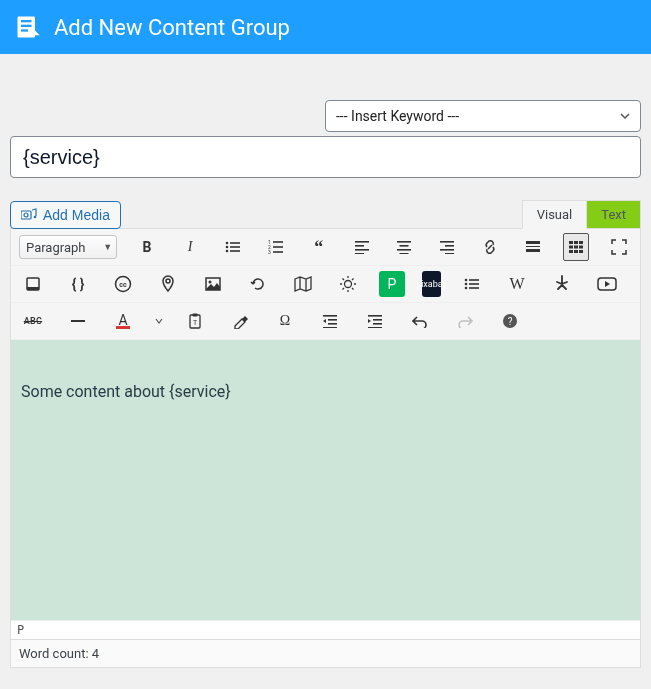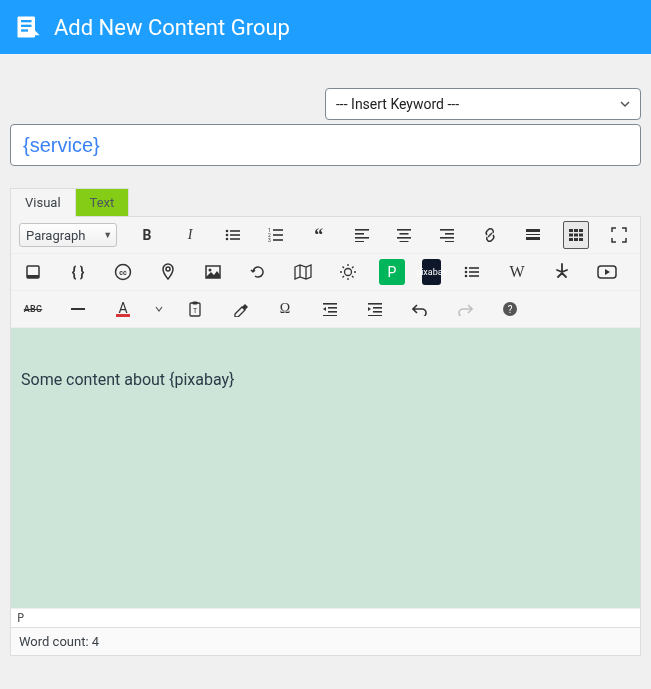--- a/index.html
+++ b/index.html
@@ -24,21 +24,21 @@
     display: flex;
     align-items: center;
     justify-content: center;
   }
   .header-title {
     color: #fff;
     font-size: 22px;
     font-weight: 400;
   }
   .main {
-    padding: 0 10px 0 10px;
+    padding: 12px 10px 0 10px;
   }
   .insert-keyword-row {
     display: flex;
     justify-content: flex-end;
     padding-top: 34px;
   }
   .select-wrap {
     position: relative;
     width: 316px;
   }
@@ -65,21 +65,21 @@
   }
   .title-input {
     width: 100%;
     margin-top: 4px;
     height: 42px;
     border: 1px solid #7e8993;
     border-radius: 4px;
     background: #fff;
     padding: 0 12px;
     font-size: 20px;
-    color: #3b82f6;
+    color: #0f172a;
     outline: none;
   }
   .add-media-row {
     display: flex;
     align-items: center;
     justify-content: space-between;
     margin-top: 22px;
   }
   .add-media-btn {
     border: 1px solid #2271b1;
@@ -239,20 +239,31 @@
         <svg width="12" height="12" viewBox="0 0 12 12">
             <path d="M2 4 L6 8 L10 4" stroke="#555" stroke-width="1.5" fill="none"></path>
           </svg>
       </span>
     </div>
   </div>
 
   <input class="title-input" type="text" value="{service}" style="">
 
   <div class="add-media-row">
+    <button class="add-media-btn">
+      <span>
+        <svg width="16" height="14" viewBox="0 0 16 14">
+          <rect x="0" y="3" width="10" height="8" rx="1" fill="none" stroke="#2271b1" stroke-width="1.2"></rect>
+          <circle cx="5" cy="7" r="2" fill="none" stroke="#2271b1" stroke-width="1.2"></circle>
+          <path d="M11 2 L15 1 L15 8" fill="none" stroke="#2271b1" stroke-width="1.2"></path>
+          <circle cx="14" cy="9" r="1.3" fill="#2271b1"></circle>
+        </svg>
+      </span>
+      <span>Add Media</span>
+    </button>
     <div class="tabs">
       <div class="tab active">Visual</div>
       <div class="tab">Text</div>
     </div>
   </div>
 
   <div class="editor-wrap">
 
     <div class="toolbar-row">
       <div class="paragraph-select">
@@ -479,21 +490,21 @@
       </span>
       <span class="tb-btn">
         <svg width="16" height="16" viewBox="0 0 16 16">
             <circle cx="8" cy="8" r="7" fill="#555"></circle>
             <text x="8" y="12" text-anchor="middle" font-size="10" fill="#fff">?</text>
           </svg>
       </span>
     </div>
 
     <div class="editor-area">
-      <span>Some content about {pixabay}</span>
+      <span>Some content about {service}</span>
     </div>
 
     <div class="status-strip">P</div>
 
     <div class="bottom-bar">
       <span>Word count: 4</span>
     </div>
 
   </div>
 

